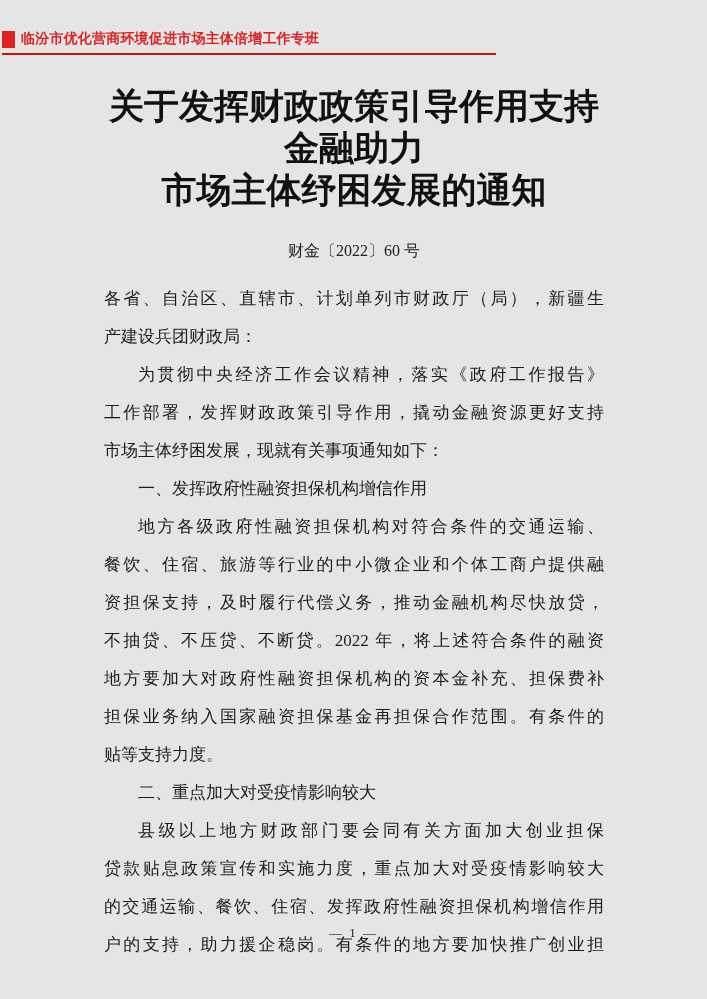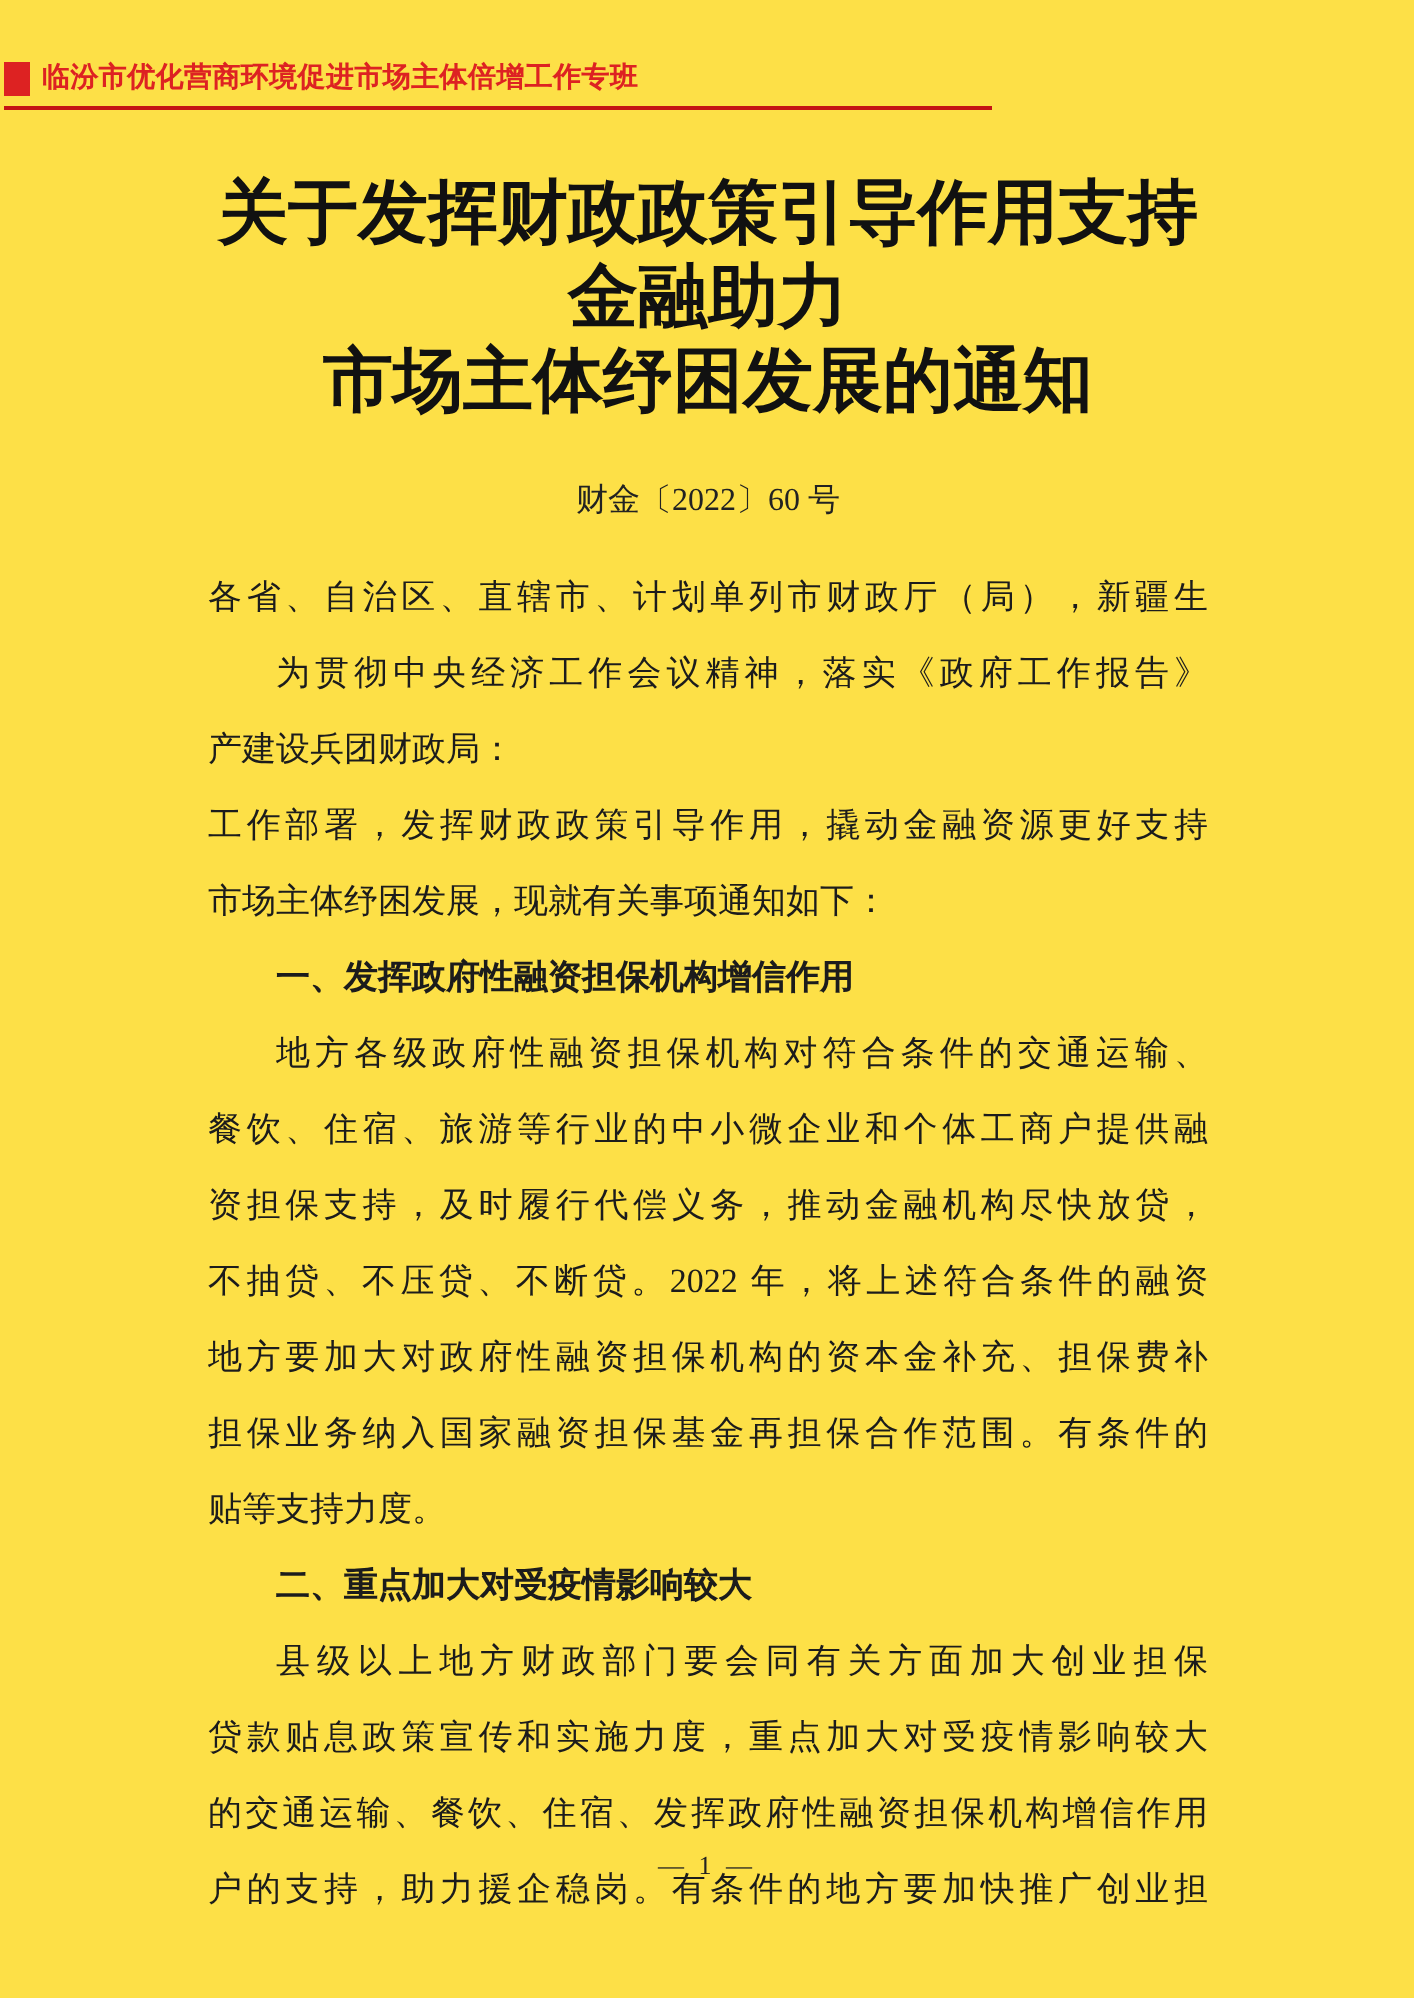--- a/index.html
+++ b/index.html
@@ -5,21 +5,21 @@
   * { margin: 0; padding: 0; box-sizing: border-box; }
   html, body { background: #ffffff; }
   body {
     width: 707px; height: 999px;
     font-family: "Liberation Serif", "DejaVu Serif", serif;
     color: #1c1c1c;
   }
   .page {
     position: relative;
     width: 707px; height: 999px;
-    background: #fde047;
+    background: #e5e5e5;
     overflow: hidden;
     --accent: #dd2222;
     --rule: #c41414;
   }
   .masthead {
     position: absolute; top: 30px; left: 2px;
     display: flex; align-items: center; gap: 6px;
   }
   .masthead-square {
     width: 13px; height: 17px;
@@ -69,21 +69,21 @@
     overflow: hidden;
   }
   .bline.ind { text-indent: 34px; }
   .bline.fill {
     text-align: justify;
     text-align-last: justify;
     text-justify: inter-character;
   }
   .bline.bold {
     font-family: "Liberation Sans", "DejaVu Sans", sans-serif;
-    font-weight: 700;
+    font-weight: 400;
   }
   .footer-page-number {
     position: absolute; top: 922px; left: 0;
     width: 707px;
     text-align: center;
     font-size: 13px;
     line-height: 22px;
     letter-spacing: 2px;
     color: #222;
   }
@@ -102,22 +102,22 @@
   <div class="doc">
     <div class="doc-title">
       <div>关于发挥财政政策引导作用支持金融助力</div>
       <div>市场主体纾困发展的通知</div>
     </div>
 
     <div class="doc-number">财金〔2022〕60 号</div>
 
     <div class="body-lines">
         <div class="bline fill">各省、自治区、直辖市、计划单列市财政厅（局），新疆生</div>
+        <div class="bline">产建设兵团财政局：</div>
         <div class="bline fill ind">为贯彻中央经济工作会议精神，落实《政府工作报告》</div>
-        <div class="bline">产建设兵团财政局：</div>
         <div class="bline fill">工作部署，发挥财政政策引导作用，撬动金融资源更好支持</div>
         <div class="bline">市场主体纾困发展，现就有关事项通知如下：</div>
         <div class="bline bold ind">一、发挥政府性融资担保机构增信作用</div>
         <div class="bline fill ind">地方各级政府性融资担保机构对符合条件的交通运输、</div>
         <div class="bline fill">餐饮、住宿、旅游等行业的中小微企业和个体工商户提供融</div>
         <div class="bline fill">资担保支持，及时履行代偿义务，推动金融机构尽快放贷，</div>
         <div class="bline fill">不抽贷、不压贷、不断贷。2022 年，将上述符合条件的融资</div>
         <div class="bline fill">地方要加大对政府性融资担保机构的资本金补充、担保费补</div>
         <div class="bline fill">担保业务纳入国家融资担保基金再担保合作范围。有条件的</div>
         <div class="bline">贴等支持力度。</div>

